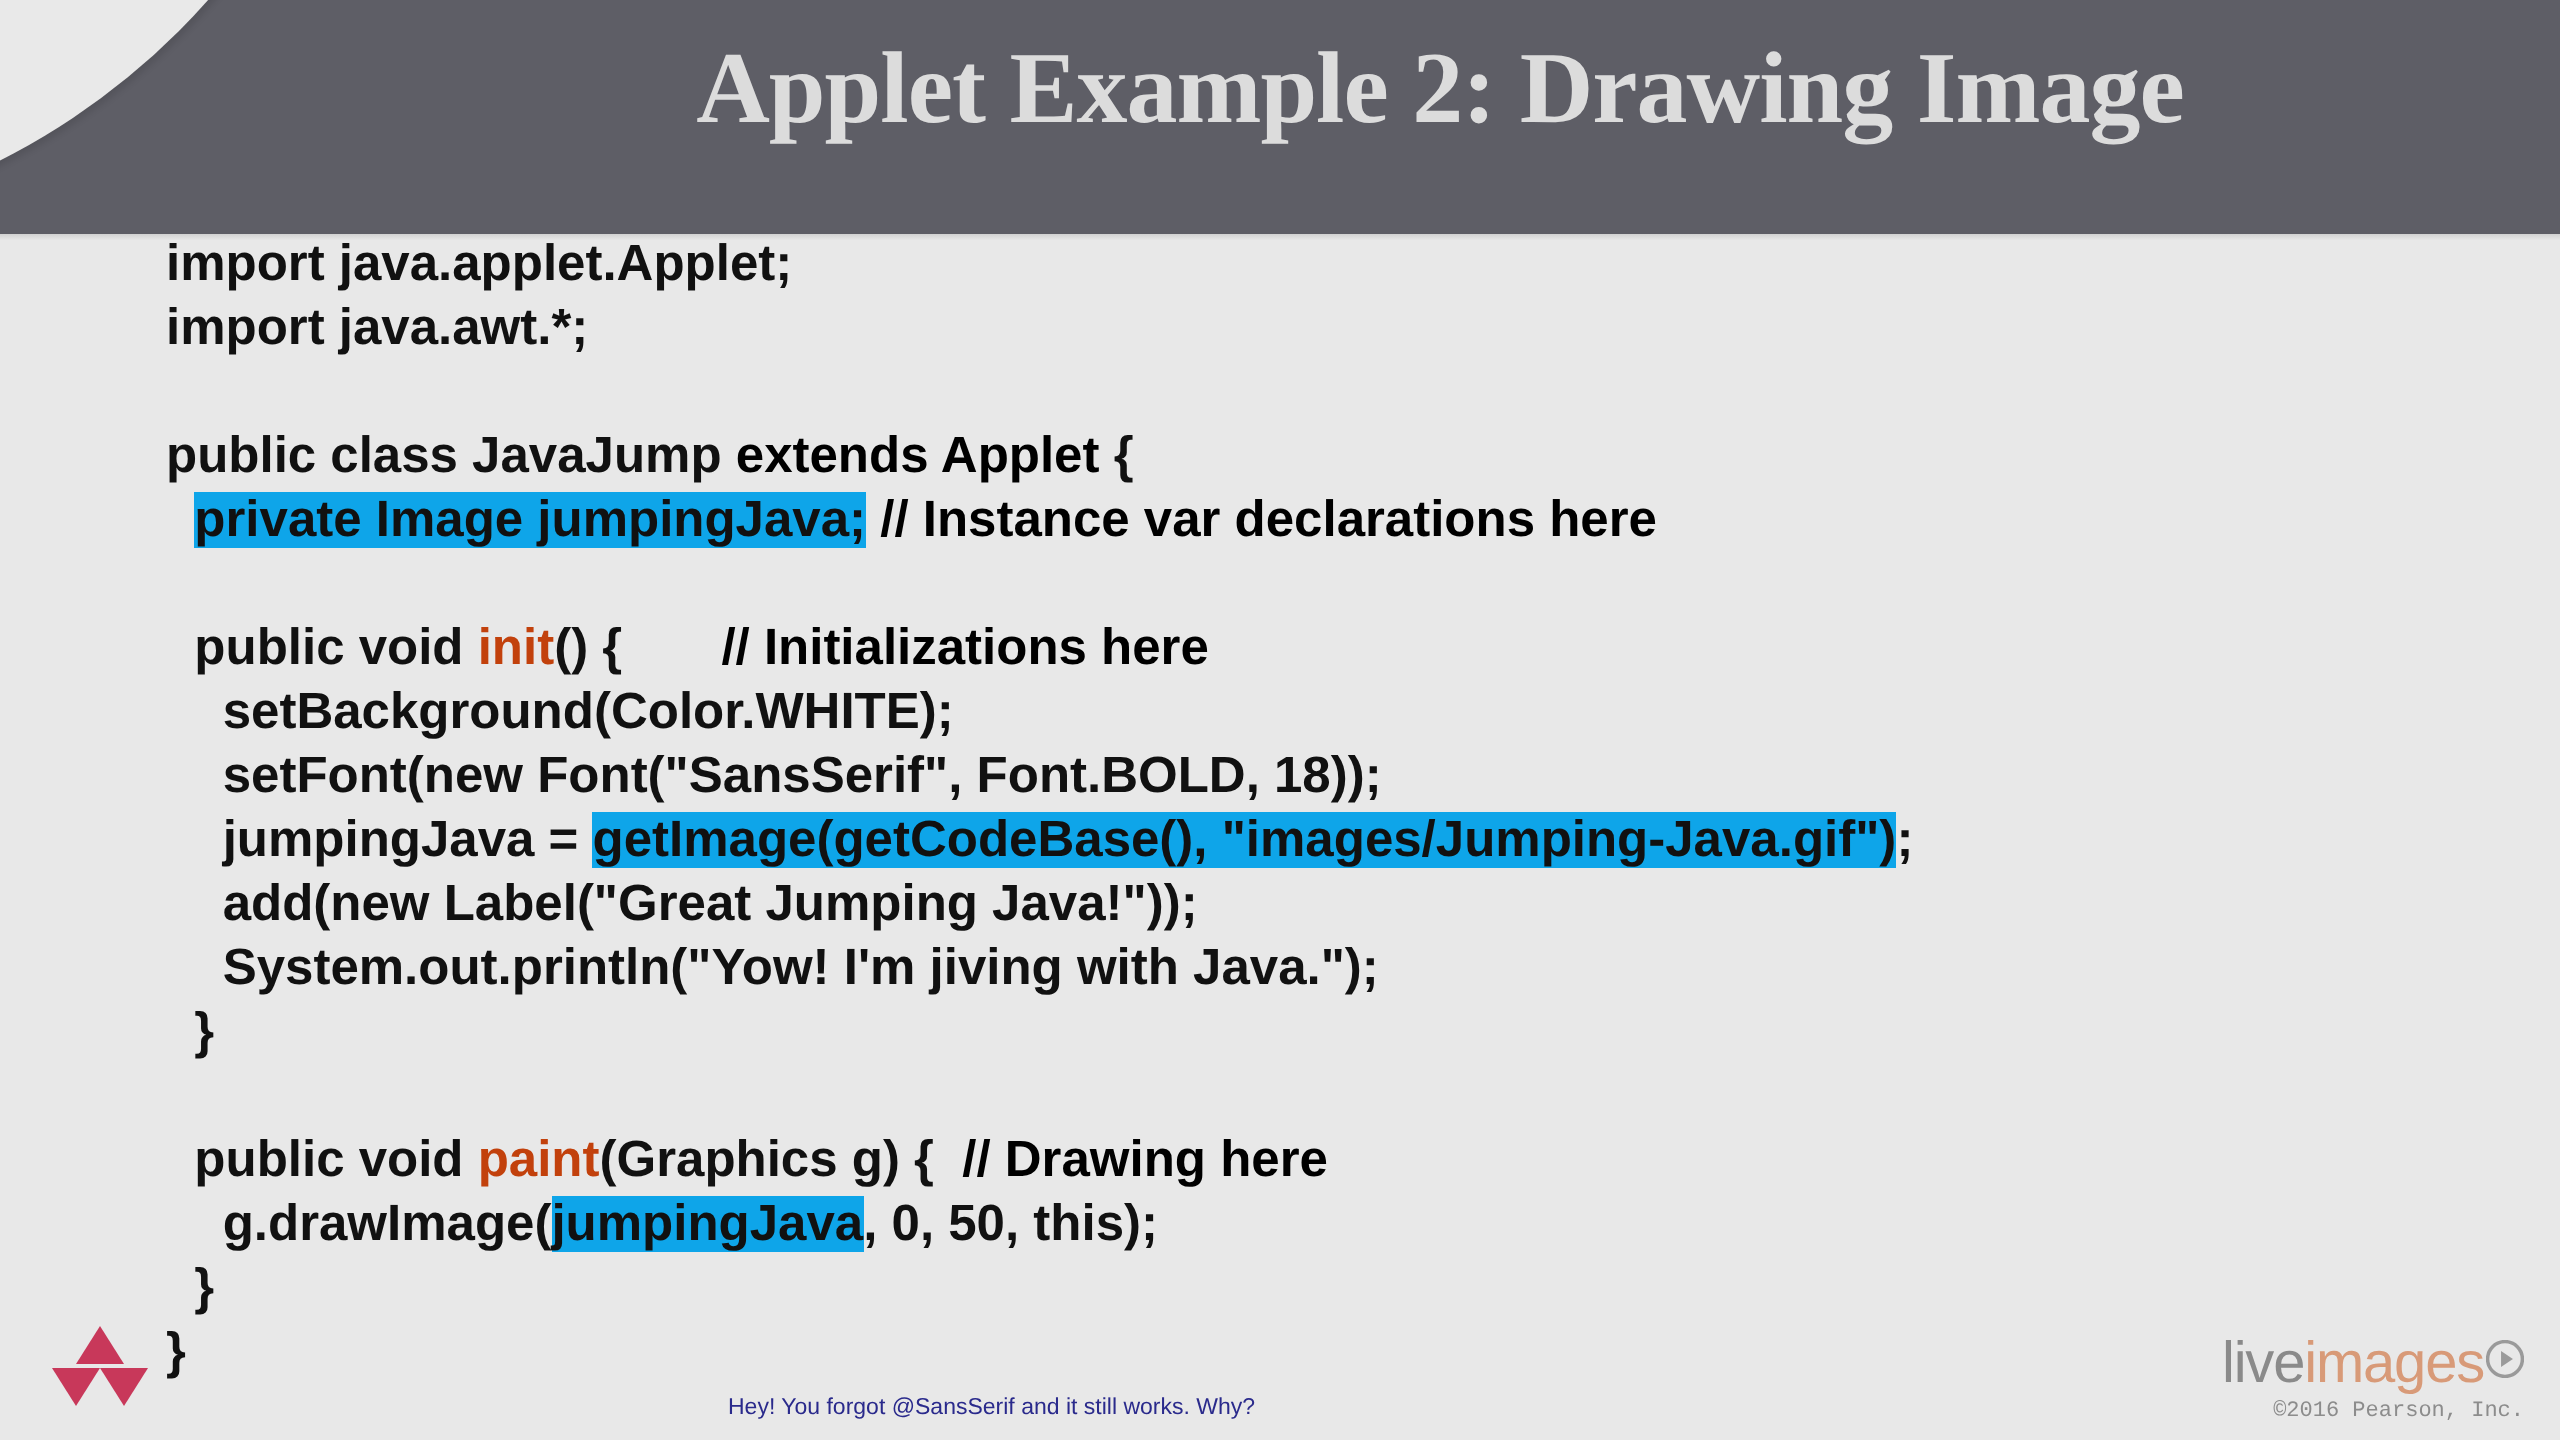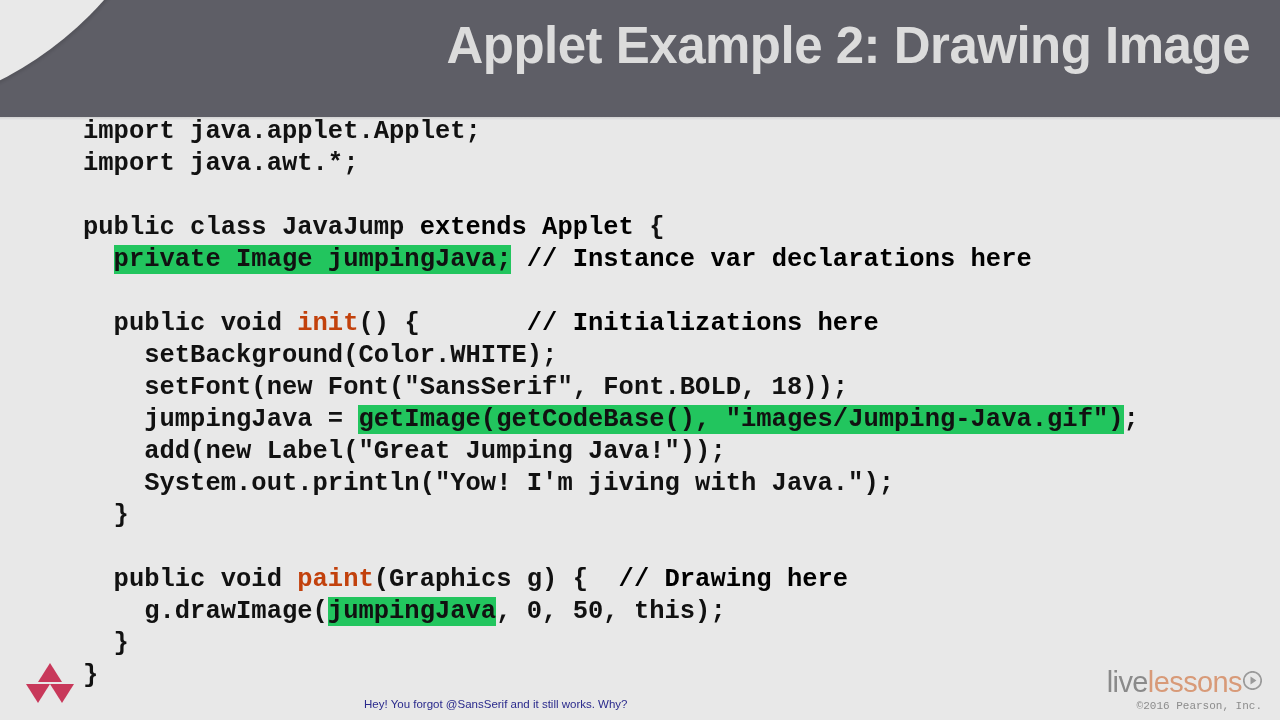--- a/index.html
+++ b/index.html
@@ -42,52 +42,52 @@
     top: 117px;
     width: 1280px;
     height: 3px;
     background: linear-gradient(to bottom, #d2d2d2, #e8e8e8);
   }
   .slide-title {
     position: absolute;
     left: 190px;
     top: 16px;
     width: 1060px;
-    text-align: right;
+    text-align: center;
     color: #dcdcdc;
     font-size: 51px;
     font-weight: bold;
     letter-spacing: -0.5px;
     white-space: nowrap;
-    font-family: Liberation Sans, sans-serif;
+    font-family: Liberation Serif, serif;
   }
 
   
   .code-block {
     position: absolute;
     left: 83px;
     top: 116px;
-    font-family: Liberation Mono, monospace;
+    font-family: Liberation Sans, sans-serif;
     font-size: 25.5px;
     font-weight: bold;
     line-height: 32px;
     color: #111111;
     white-space: pre;
     letter-spacing: 0px;
   }
   .code-line {
     height: 32px;
     white-space: pre;
   }
   .code-line.blank { height: 32px; }
 
   .tok-kw       { color: #000000; }
   .tok-method   { color: #c2410c; }
   .tok-comment  { color: #000000; }
-  .hl           { background: #22c55e; }
+  .hl           { background: #0ea5e9; }
 
   
   .note {
     position: absolute;
     left: 364px;
     top: 663px;
     font-family: "Liberation Sans", sans-serif;
     font-size: 11.5px;
     line-height: 16.6px;
     color: #2a2a8c;
@@ -175,18 +175,18 @@
   
 </div>
 
 <div class="tri-logo">
   <span class="tri tri-up"></span>
   <span class="tri tri-dn-l"></span>
   <span class="tri tri-dn-r"></span>
 </div>
 
 <div class="ll-logo">
-  <div class="ll-wordmark"><span class="ll-live">live</span><span class="ll-lessons">lessons</span><span class="ll-play"><svg width="19" height="19" viewBox="0 0 24 24">
+  <div class="ll-wordmark"><span class="ll-live">live</span><span class="ll-lessons">images</span><span class="ll-play"><svg width="19" height="19" viewBox="0 0 24 24">
           <circle cx="12" cy="12" r="11" fill="none" stroke="#9a9a9a" stroke-width="2.2"></circle>
           <polygon points="9.5,7 17,12 9.5,17" fill="#9a9a9a"></polygon>
         </svg></span></div>
   <div class="ll-copy">©2016 Pearson, Inc.</div>
 </div>
 
 </body></html>

